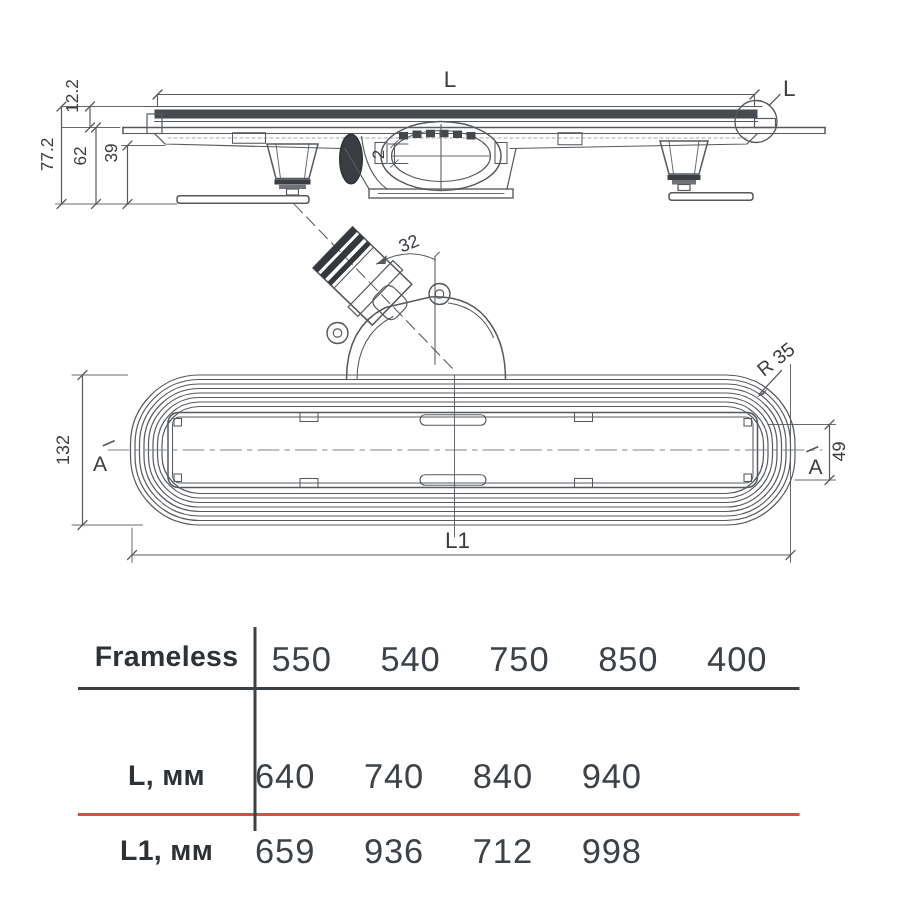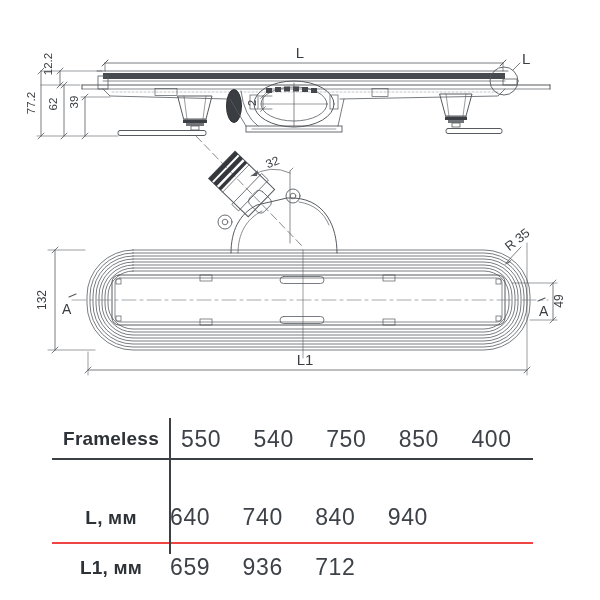--- a/index.html
+++ b/index.html
@@ -249,16 +249,17 @@
     <div class="tcell">640</div>
     <div class="tcell">740</div>
     <div class="tcell">840</div>
     <div class="tcell">940</div>
   </div>
   <div class="trow trow3">
     <div class="tlabel">L1, мм</div>
     <div class="tcell">659</div>
     <div class="tcell">936</div>
     <div class="tcell">712</div>
+    <div class="tcell">998</div>
   </div>
 </div>
 
 </div>
 
 </body></html>

